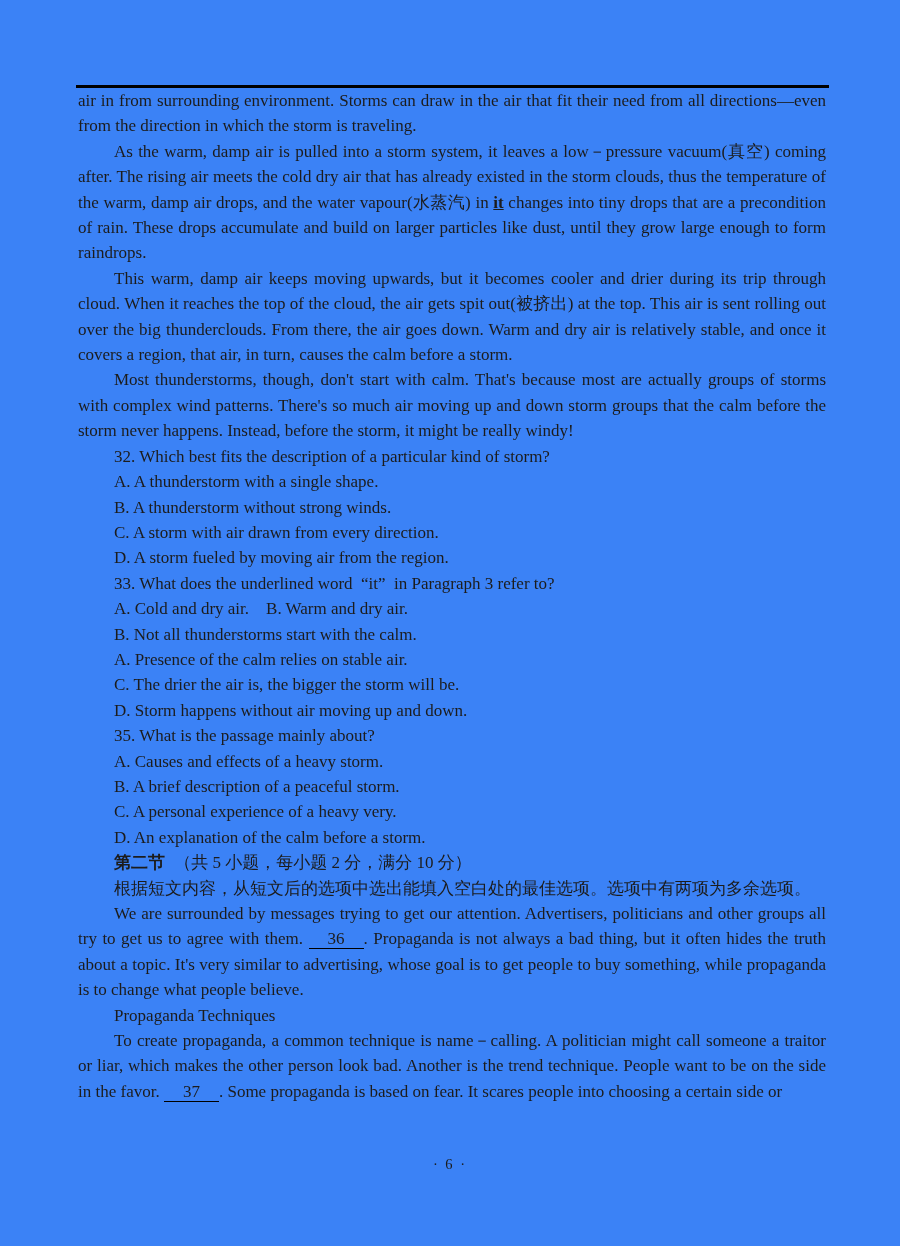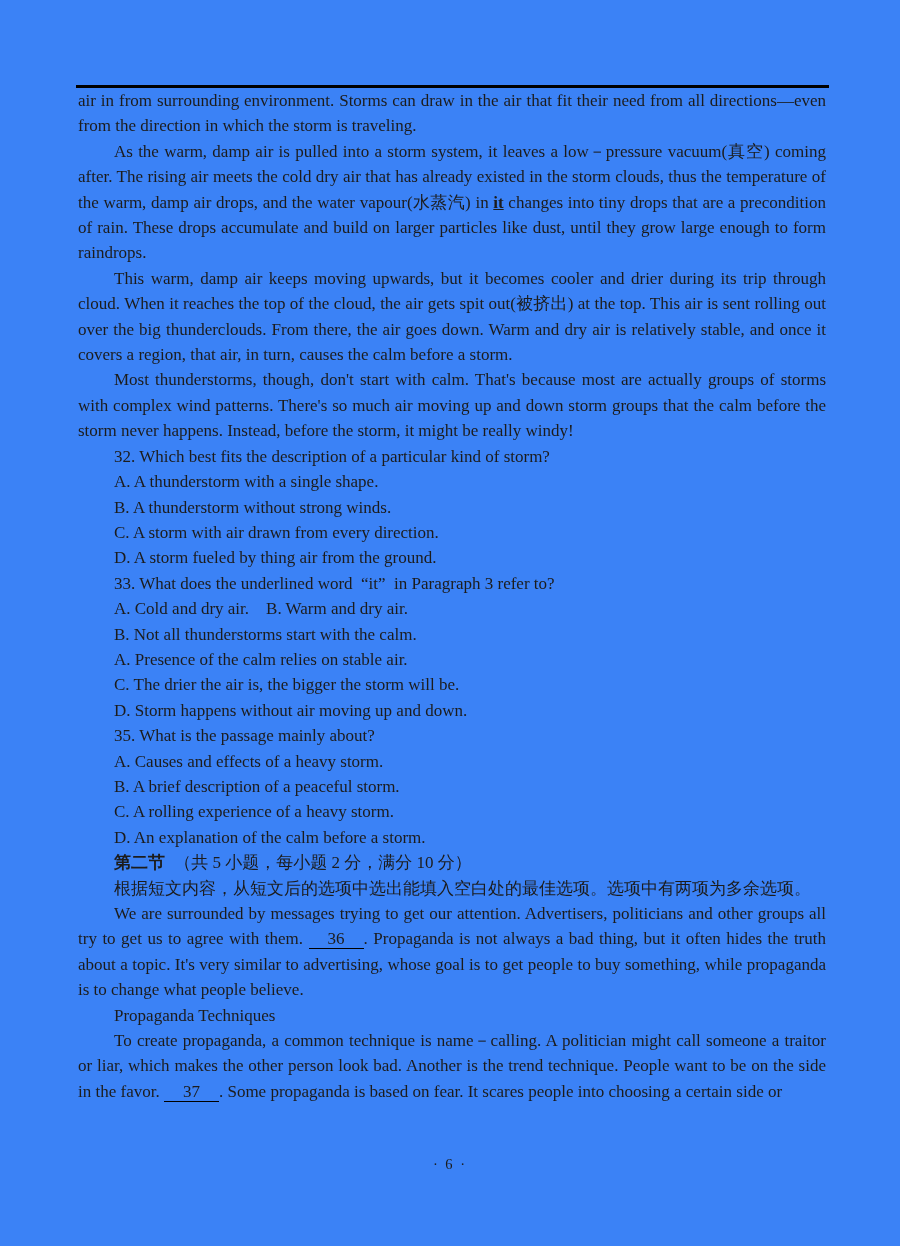--- a/index.html
+++ b/index.html
@@ -68,34 +68,34 @@
     <p class="para"><span>As the warm, damp air is pulled into a storm system, it leaves a low－pressure vacuum(真空) coming after. The rising air meets the cold dry air that has already existed in the storm clouds, thus the temperature of the warm, damp air drops, and the water vapour(水蒸汽) in </span><span class="uline-bold">it</span><span> changes into tiny drops that are a precondition of rain. These drops accumulate and build on larger particles like dust, until they grow large enough to form raindrops.</span></p>
 
     <p class="para">This warm, damp air keeps moving upwards, but it becomes cooler and drier during its trip through cloud. When it reaches the top of the cloud, the air gets spit out(被挤出) at the top. This air is sent rolling out over the big thunderclouds. From there, the air goes down. Warm and dry air is relatively stable, and once it covers a region, that air, in turn, causes the calm before a storm.</p>
 
     <p class="para">Most thunderstorms, though, don't start with calm. That's because most are actually groups of storms with complex wind patterns. There's so much air moving up and down storm groups that the calm before the storm never happens. Instead, before the storm, it might be really windy!</p>
 
     <div class="q-line">32. Which best fits the description of a particular kind of storm?</div>
     <div class="q-line">A. A thunderstorm with a single shape.</div>
     <div class="q-line">B. A thunderstorm without strong winds.</div>
     <div class="q-line">C. A storm with air drawn from every direction.</div>
-    <div class="q-line">D. A storm fueled by thing air from the ground.</div>
+    <div class="q-line">D. A storm fueled by moving air from the region.</div>
 
     <div class="q-line">33. What does the underlined word  “it”  in Paragraph 3 refer to?</div>
     <div class="q-line">A. Cold and dry air.    B. Warm and dry air.</div>
 
     <div class="q-line">B. Not all thunderstorms start with the calm.</div>
     <div class="q-line">A. Presence of the calm relies on stable air.</div>
     <div class="q-line">C. The drier the air is, the bigger the storm will be.</div>
     <div class="q-line">D. Storm happens without air moving up and down.</div>
 
     <div class="q-line">35. What is the passage mainly about?</div>
     <div class="q-line">A. Causes and effects of a heavy storm.</div>
     <div class="q-line">B. A brief description of a peaceful storm.</div>
-    <div class="q-line">C. A rolling experience of a heavy storm.</div>
+    <div class="q-line">C. A personal experience of a heavy very.</div>
     <div class="q-line">D. An explanation of the calm before a storm.</div>
 
     <div class="q-line"><span class="bold-cn">第二节</span><span class="heading-rest">（共 5 小题，每小题 2 分，满分 10 分）</span></div>
 
     <div class="q-line">根据短文内容，从短文后的选项中选出能填入空白处的最佳选项。选项中有两项为多余选项。</div>
 
     <p class="para"><span>We are surrounded by messages trying to get our attention. Advertisers, politicians and other groups all try to get us to agree with them. </span><span class="blank">36</span><span>. Propaganda is not always a bad thing, but it often hides the truth about a topic. It's very similar to advertising, whose goal is to get people to buy something, while propaganda is to change what people believe.</span></p>
 
     <p class="para">Propaganda Techniques</p>
 

